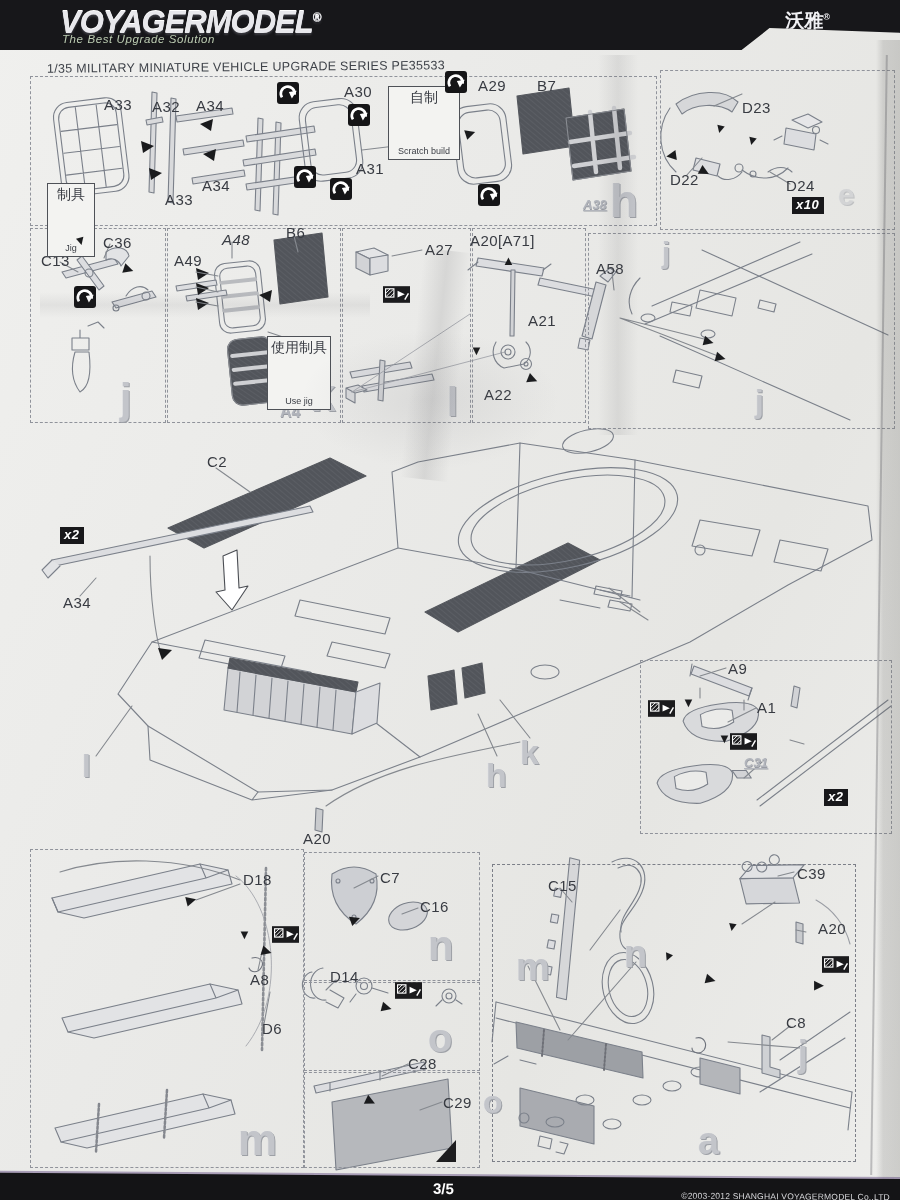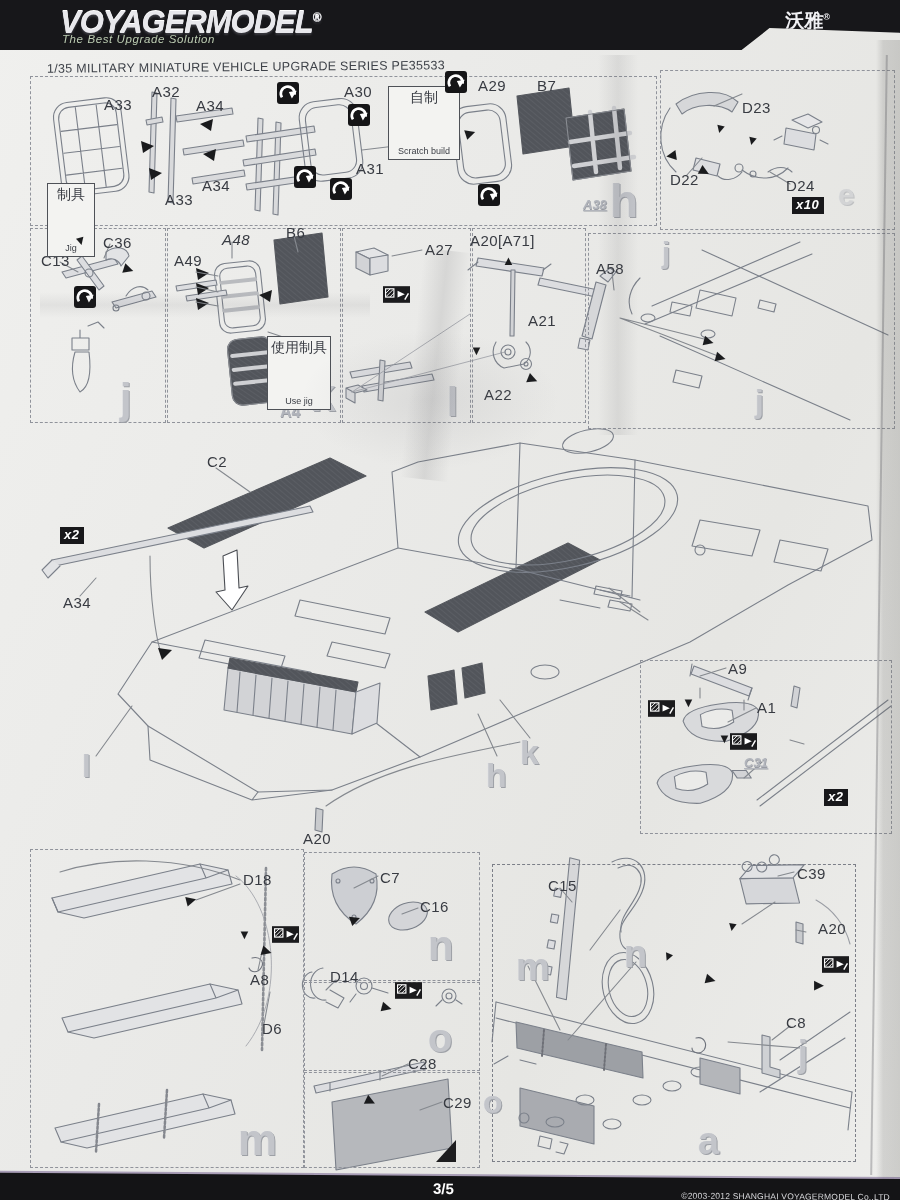--- a/index.html
+++ b/index.html
@@ -381,21 +381,21 @@
   <span class="lt" style="left:238px;top:1118px;font-size:44px;">m</span>
   <span class="lt" style="left:428px;top:925px;font-size:42px;">n</span>
   <span class="lt" style="left:428px;top:1018px;font-size:40px;">o</span>
   <span class="lt" style="left:516px;top:948px;font-size:38px;">m</span>
   <span class="lt" style="left:624px;top:935px;font-size:38px;">n</span>
   <span class="lt" style="left:483px;top:1086px;font-size:32px;">o</span>
   <span class="lt" style="left:798px;top:1036px;font-size:36px;">j</span>
   <span class="lt" style="left:698px;top:1122px;font-size:38px;">a</span>
 
   <span class="pl" style="left:104px;top:96px;">A33</span>
-  <span class="pl" style="left:152px;top:83px;">A32</span>
+  <span class="pl" style="left:152px;top:98px;">A32</span>
   <span class="pl" style="left:196px;top:97px;">A34</span>
   <span class="pl" style="left:202px;top:177px;">A34</span>
   <span class="pl" style="left:165px;top:191px;">A33</span>
   <span class="pl" style="left:344px;top:83px;">A30</span>
   <span class="pl" style="left:356px;top:160px;">A31</span>
   <span class="pl" style="left:478px;top:77px;">A29</span>
   <span class="pl" style="left:537px;top:77px;">B7</span>
   <span class="gl u" style="left:583px;top:197px;font-size:13px;">A38</span>
   <span class="pl" style="left:742px;top:84px;margin-top:15px;">D23</span>
   <span class="pl" style="left:670px;top:171px;">D22</span>

